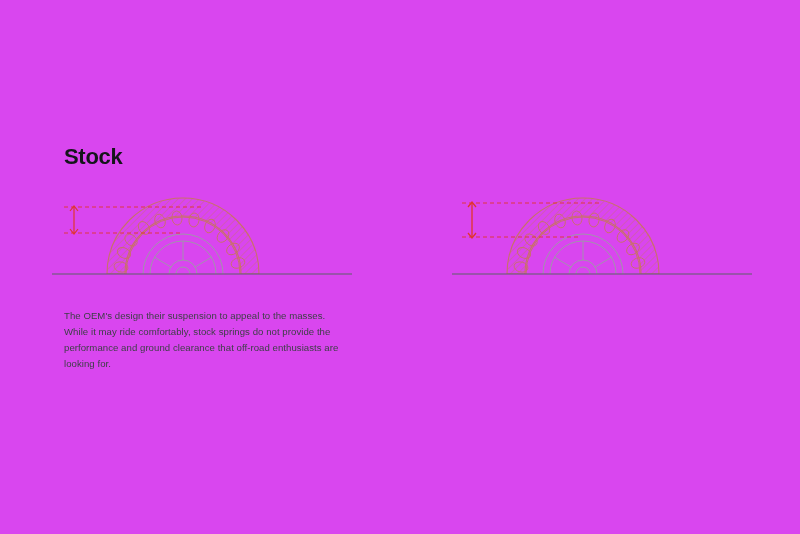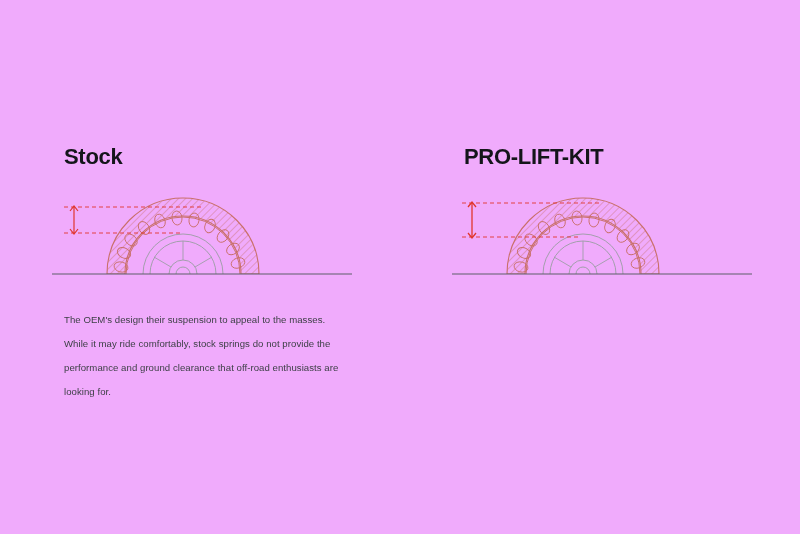--- a/index.html
+++ b/index.html
@@ -11,21 +11,21 @@
     width: 800px;
     height: 534px;
     font-family: "Liberation Sans", sans-serif;
     color: #1a1a1a;
     position: relative;
     overflow: hidden;
   }
   .page {
     position: absolute;
     inset: 0;
-    background: #f0abfc;
+    background: #d946ef;
     padding-left: 40px;
   }
   .panel {
     position: absolute;
     top: 0;
     width: 400px;
     height: 534px;
   }
   .panel.left  { left: 0; }
   .panel.right { left: 400px; }
@@ -48,21 +48,21 @@
     width: 300px;
     height: 110px;
   }
 
   .caption {
     position: absolute;
     top: 308px;
     left: 64px;
     width: 286px;
     font-size: 9.6px;
-    line-height: 24px;
+    line-height: 16px;
     color: #3c3f45;
     letter-spacing: 0.05px;
   }
 
   svg { display: block; overflow: visible; }
 </style>
 </head>
 <body>
 
 <div class="page">
@@ -126,21 +126,20 @@
           <path d="M 18 39 L 22 44 L 26 39" fill="none" stroke="#e0362c" stroke-width="1.2"></path>
         </g>
       </svg>
     </div>
 
     <div class="caption">The OEM's design their suspension to appeal to the masses. While it may ride comfortably, stock springs do not provide the performance and ground clearance that off-road enthusiasts are looking for.</div>
   </div>
 
   <div class="panel right">
 
-    <div class="panel-title">PRO-LIFT-KIT</div>
 
     <div class="figure">
       <svg width="300" height="110" viewBox="0 0 300 110" xmlns="http://www.w3.org/2000/svg">
         <defs>
           <pattern id="hatchR" width="5" height="5" patternTransform="rotate(45)" patternUnits="userSpaceOnUse">
             <line x1="0" y1="0" x2="0" y2="5" stroke="#c9706a" stroke-width="0.8"></line>
           </pattern>
           <clipPath id="clipGroundR">
             <rect x="0" y="0" width="300" height="84"></rect>
           </clipPath>

